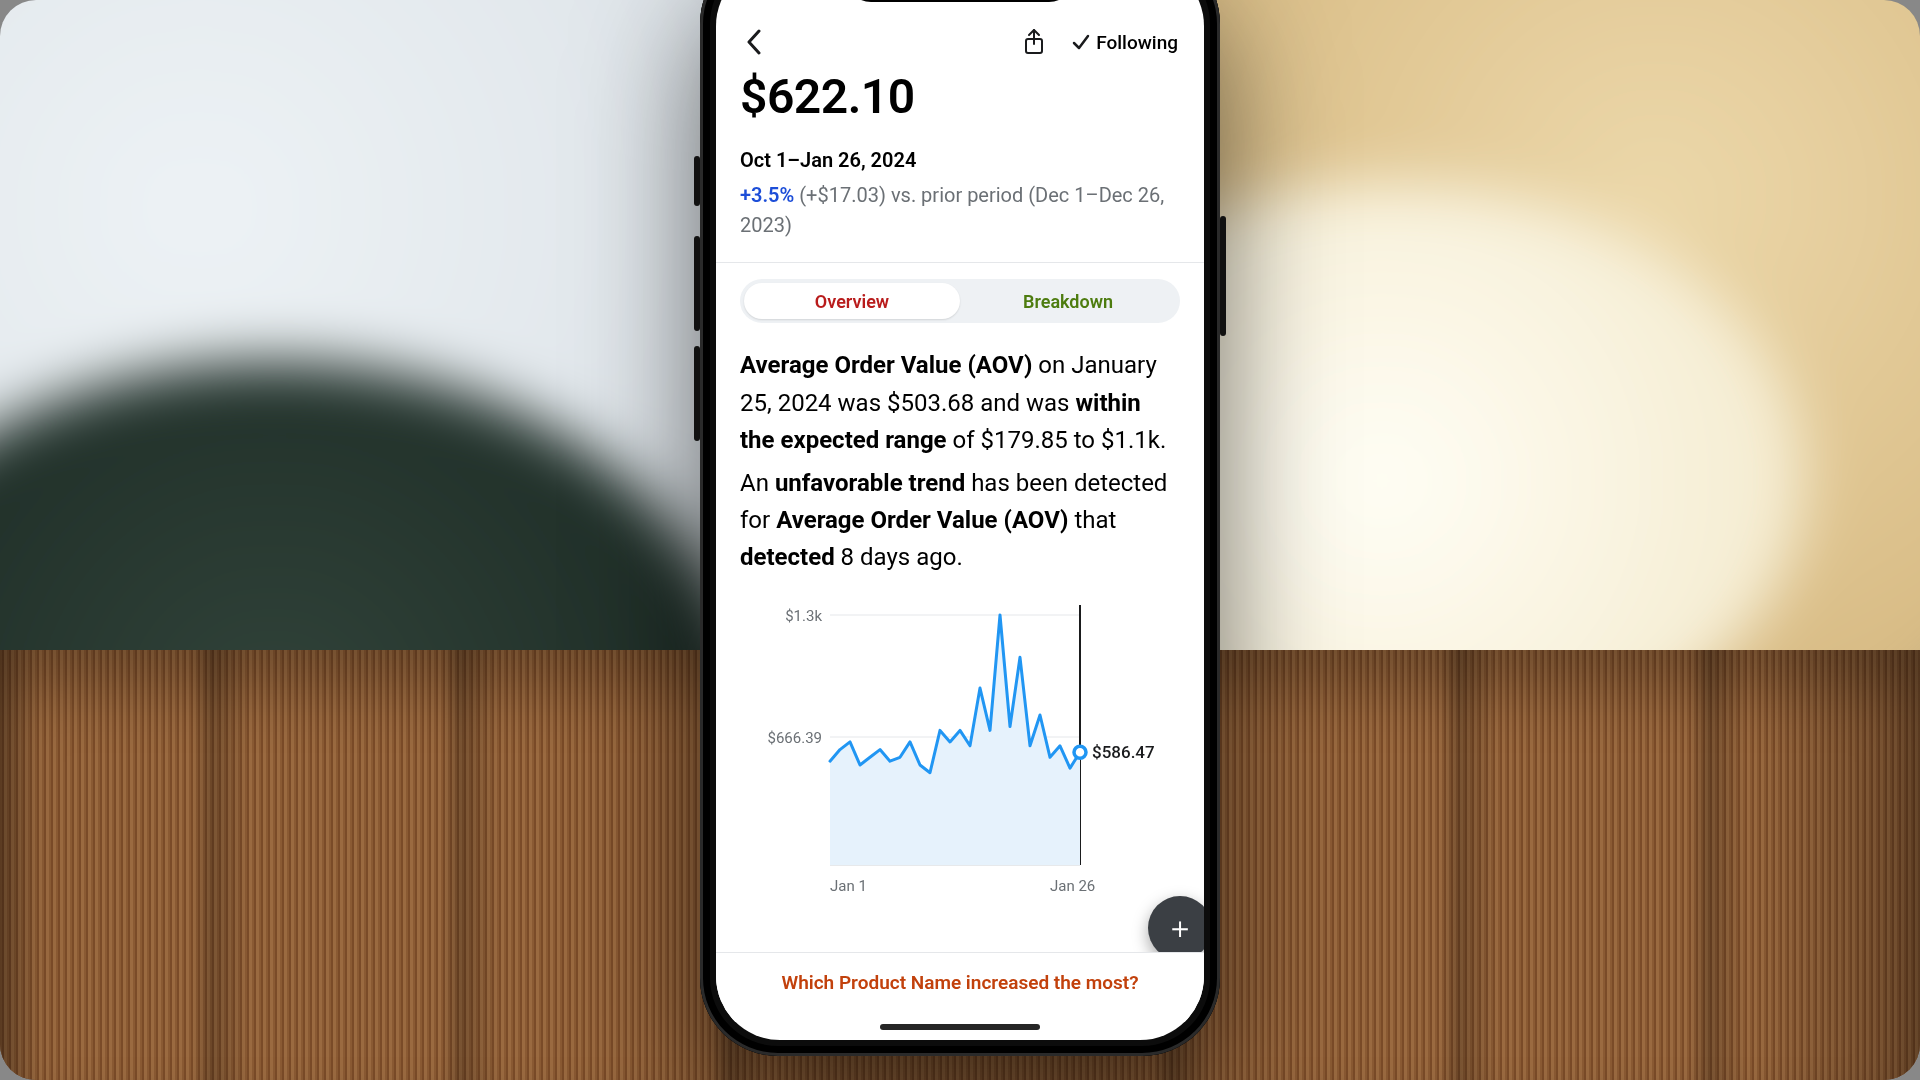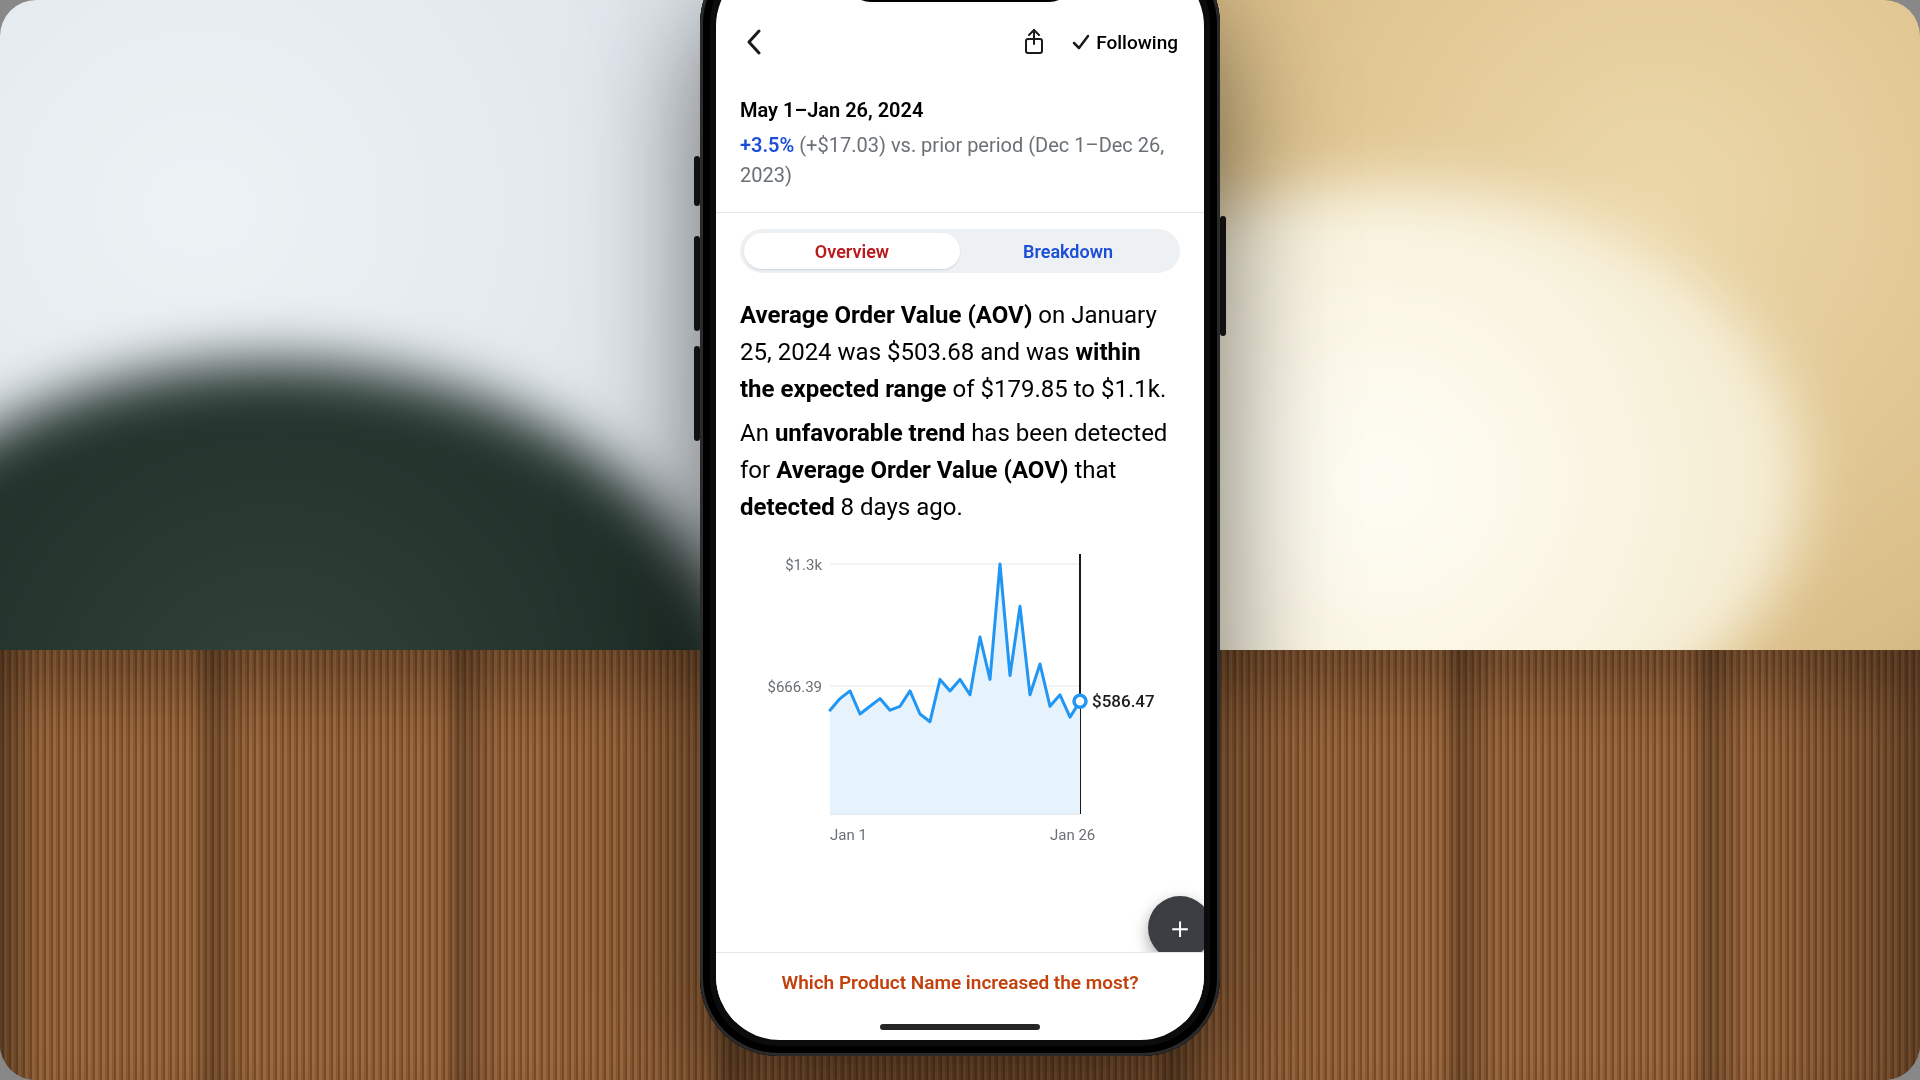--- a/index.html
+++ b/index.html
@@ -141,21 +141,21 @@
   .divider {
     height: 1px; background: #e5e7ea; margin: 22px -24px 16px;
   }
 
   .tabs {
     display:flex; background:#eef1f4; border-radius: 22px; padding:4px;
     height: 44px;
   }
   .tab {
     flex:1; display:flex; align-items:center; justify-content:center;
-    font-size: 18px; font-weight:600; color:#1d4ed8; border-radius:18px;
+    font-size: 18px; font-weight:600; color:#4d7c0f; border-radius:18px;
   }
   .tab.active { background:#fff; color:#b91c1c; box-shadow: 0 1px 2px rgba(0,0,0,0.12); }
 
   .insight {
     margin-top: 24px; font-size: 24px; line-height: 1.55;
   }
   .insight p { margin-bottom: 6px; }
 
   
   .chart-wrap { margin-top: 18px; }
@@ -236,21 +236,22 @@
         </div>
         <div class="following">
           <svg width="18" height="18" viewBox="0 0 18 18">
                 <path d="M2 10 L7 15 L16 3" fill="none" stroke="#1a1b1d" stroke-width="2.5" stroke-linecap="round" stroke-linejoin="round"></path>
               </svg>
           <span>Following</span>
         </div>
       </div>
 
       <div class="content">
-        <div class="daterange">May 1–Jan 26, 2024</div>
+        <div class="big-value">$622.10</div>
+        <div class="daterange">Oct 1–Jan 26, 2024</div>
         <div class="compare">
           <span class="delta-pct">+3.5%</span>
           <span class="rest">
             <span>(+$17.03)</span>
             <span>vs. prior period (Dec 1–Dec 26, 2023)</span>
           </span>
         </div>
 
         <div class="divider"></div>
 

